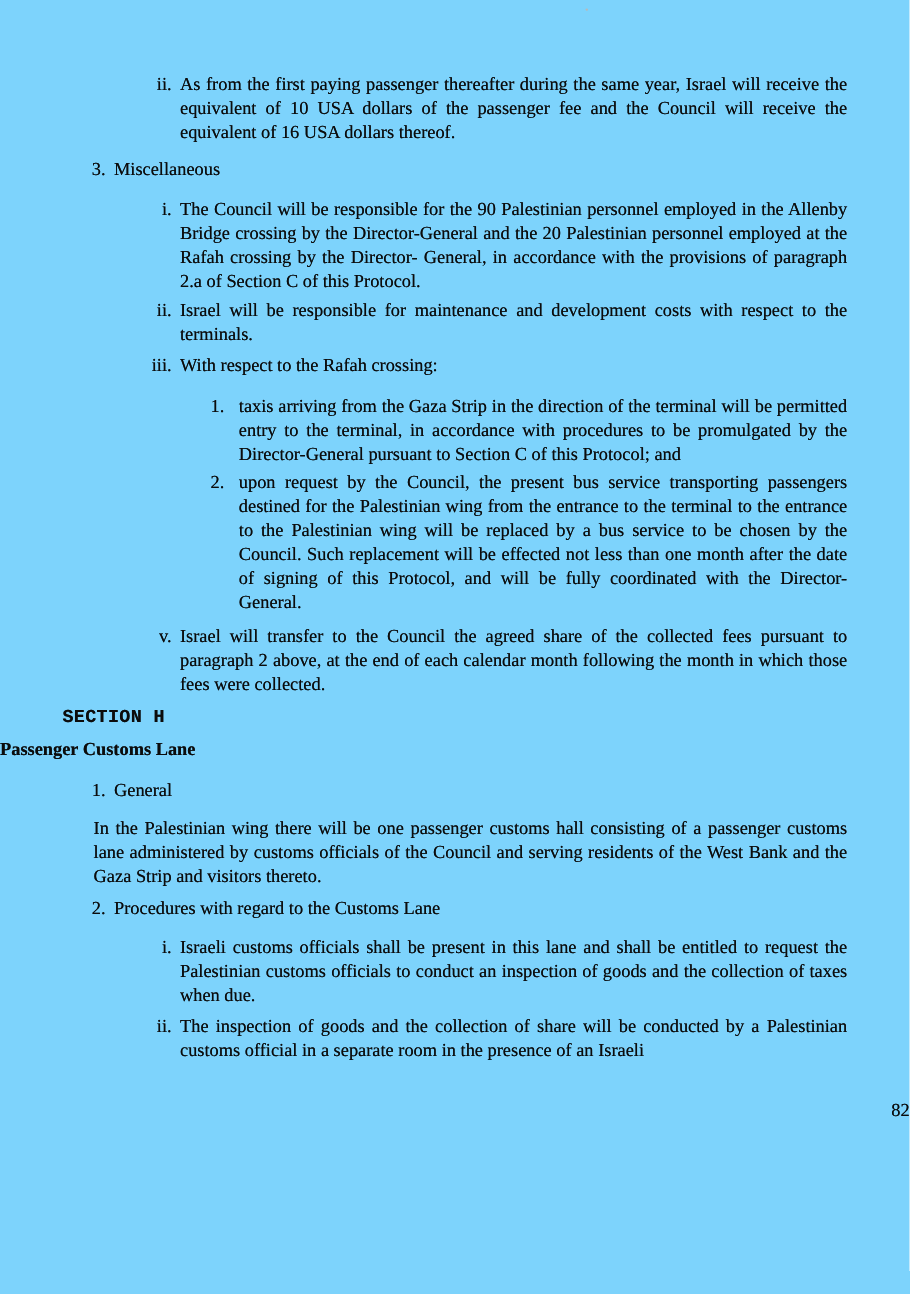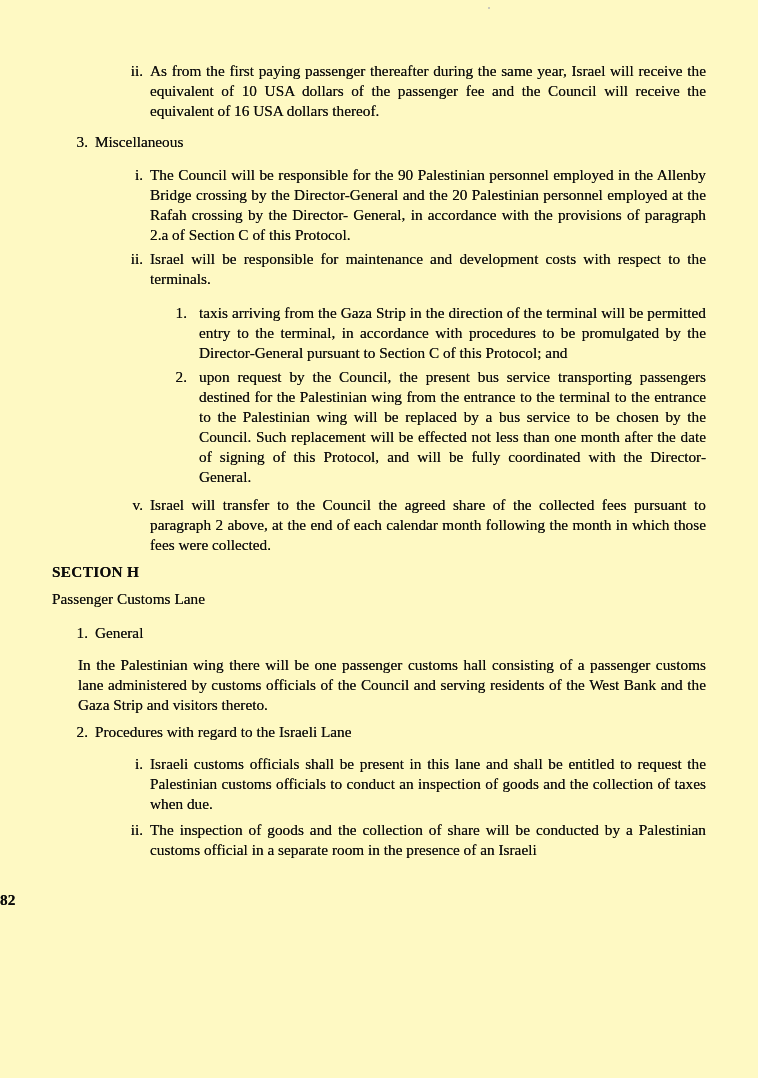--- a/index.html
+++ b/index.html
@@ -4,21 +4,21 @@
 <style>
   html, body {
     margin: 0;
     padding: 0;
     background: #ffffff;
   }
   .page {
     position: relative;
     width: 758px;
     height: 1078px;
-    background: #fef9c3;
+    background: #7dd3fc;
     overflow: hidden;
     font-family: "Liberation Serif", "DejaVu Serif", serif;
     font-size: 15.3px;
     line-height: 20px;
     color: #0c0c0c;
     text-shadow: 0 0 0.35px rgba(0,0,0,0.75);
   }
   .content {
     padding-top: 61px;
   }
@@ -60,29 +60,28 @@
     left: -45px;
     width: 33px;
     text-align: right;
   }
   .section-heading {
     margin-left: 52px;
     font-weight: 700;
     letter-spacing: 0.3px;
   }
   .subtitle {
-    margin-left: 52px;
+    font-weight: bold;
   }
   .body-para {
     margin-left: 78px;
     margin-right: 52px;
   }
   .page-number {
-    text-align: left;
-    font-weight: bold;
+    text-align: right;
   }
   .speck {
     position: absolute;
     background: #b9b9b9;
     border-radius: 50%;
   }
 </style>
 </head>
 <body>
 
@@ -104,57 +103,61 @@
     <div class="blk roman j" style="margin-top:13px;">
       <span class="lbl">i.</span>
       <span>The Council will be responsible for the 90 Palestinian personnel employed in the Allenby Bridge crossing by the Director-General and the 20 Palestinian personnel employed at the Rafah crossing by the Director- General, in accordance with the provisions of paragraph 2.a of Section C of this Protocol.</span>
     </div>
 
     <div class="blk roman j" style="margin-top:4px;">
       <span class="lbl">ii.</span>
       <span>Israel will be responsible for maintenance and development costs with respect to the terminals.</span>
     </div>
 
+    <div class="blk roman j" style="margin-top:6px;">
+      <span class="lbl">iii.</span>
+      <span>With respect to the Rafah crossing:</span>
+    </div>
 
     <div class="blk lvl2 j" style="margin-top:14px;">
       <span class="lbl">1.</span>
       <span>taxis arriving from the Gaza Strip in the direction of the terminal will be permitted entry to the terminal, in accordance with procedures to be promulgated by the Director-General pursuant to Section C of this Protocol; and</span>
     </div>
 
     <div class="blk lvl2 j" style="margin-top:4px;">
       <span class="lbl">2.</span>
       <span>upon request by the Council, the present bus service transporting passengers destined for the Palestinian wing from the entrance to the terminal to the entrance to the Palestinian wing will be replaced by a bus service to be chosen by the Council. Such replacement will be effected not less than one month after the date of signing of this Protocol, and will be fully coordinated with the Director-General.</span>
     </div>
 
 
     <div class="blk roman j" style="margin-top:8px;">
       <span class="lbl">v.</span>
       <span>Israel will transfer to the Council the agreed share of the collected fees pursuant to paragraph 2 above, at the end of each calendar month following the month in which those fees were collected.</span>
     </div>
 
-    <div class="blk section-heading" style="margin-top:7px;">
+    <div class="blk section-heading" style="margin-top:7px;font-family:Liberation Mono, monospace;">
       <span>SECTION H</span>
     </div>
 
     <div class="blk subtitle" style="margin-top:7px;">
       <span>Passenger Customs Lane</span>
     </div>
 
     <div class="blk lvl0" style="margin-top:14px;">
       <span class="lbl">1.</span>
       <span>General</span>
     </div>
 
     <div class="blk body-para j" style="margin-top:12px;">
       <span>In the Palestinian wing there will be one passenger customs hall consisting of a passenger customs lane administered by customs officials of the Council and serving residents of the West Bank and the Gaza Strip and visitors thereto.</span>
     </div>
 
     <div class="blk lvl0" style="margin-top:7px;">
       <span class="lbl">2.</span>
-      <span>Procedures with regard to the Israeli Lane</span>
+      <span>Procedures with regard to the Customs Lane</span>
     </div>
 
     <div class="blk roman j" style="margin-top:12px;">
       <span class="lbl">i.</span>
       <span>Israeli customs officials shall be present in this lane and shall be entitled to request the Palestinian customs officials to conduct an inspection of goods and the collection of taxes when due.</span>
     </div>
 
     <div class="blk roman j" style="margin-top:6px;">
       <span class="lbl">ii.</span>
       <span>The inspection of goods and the collection of share will be conducted by a Palestinian customs official in a separate room in the presence of an Israeli</span>

